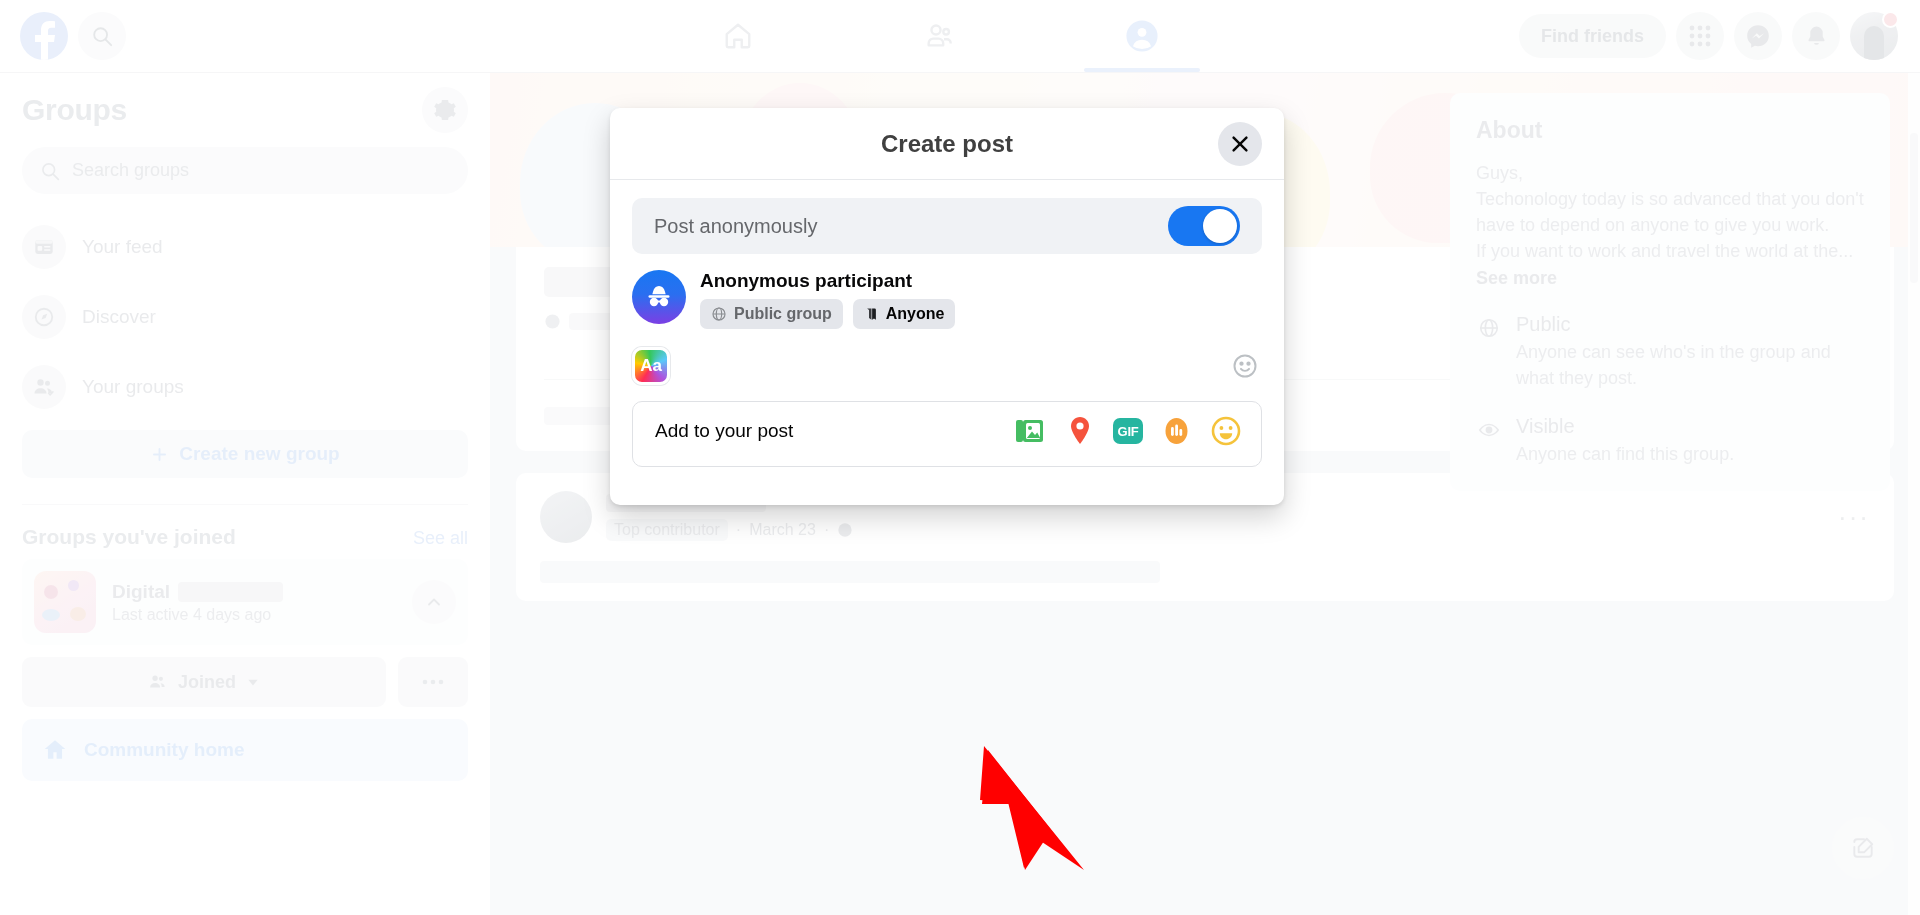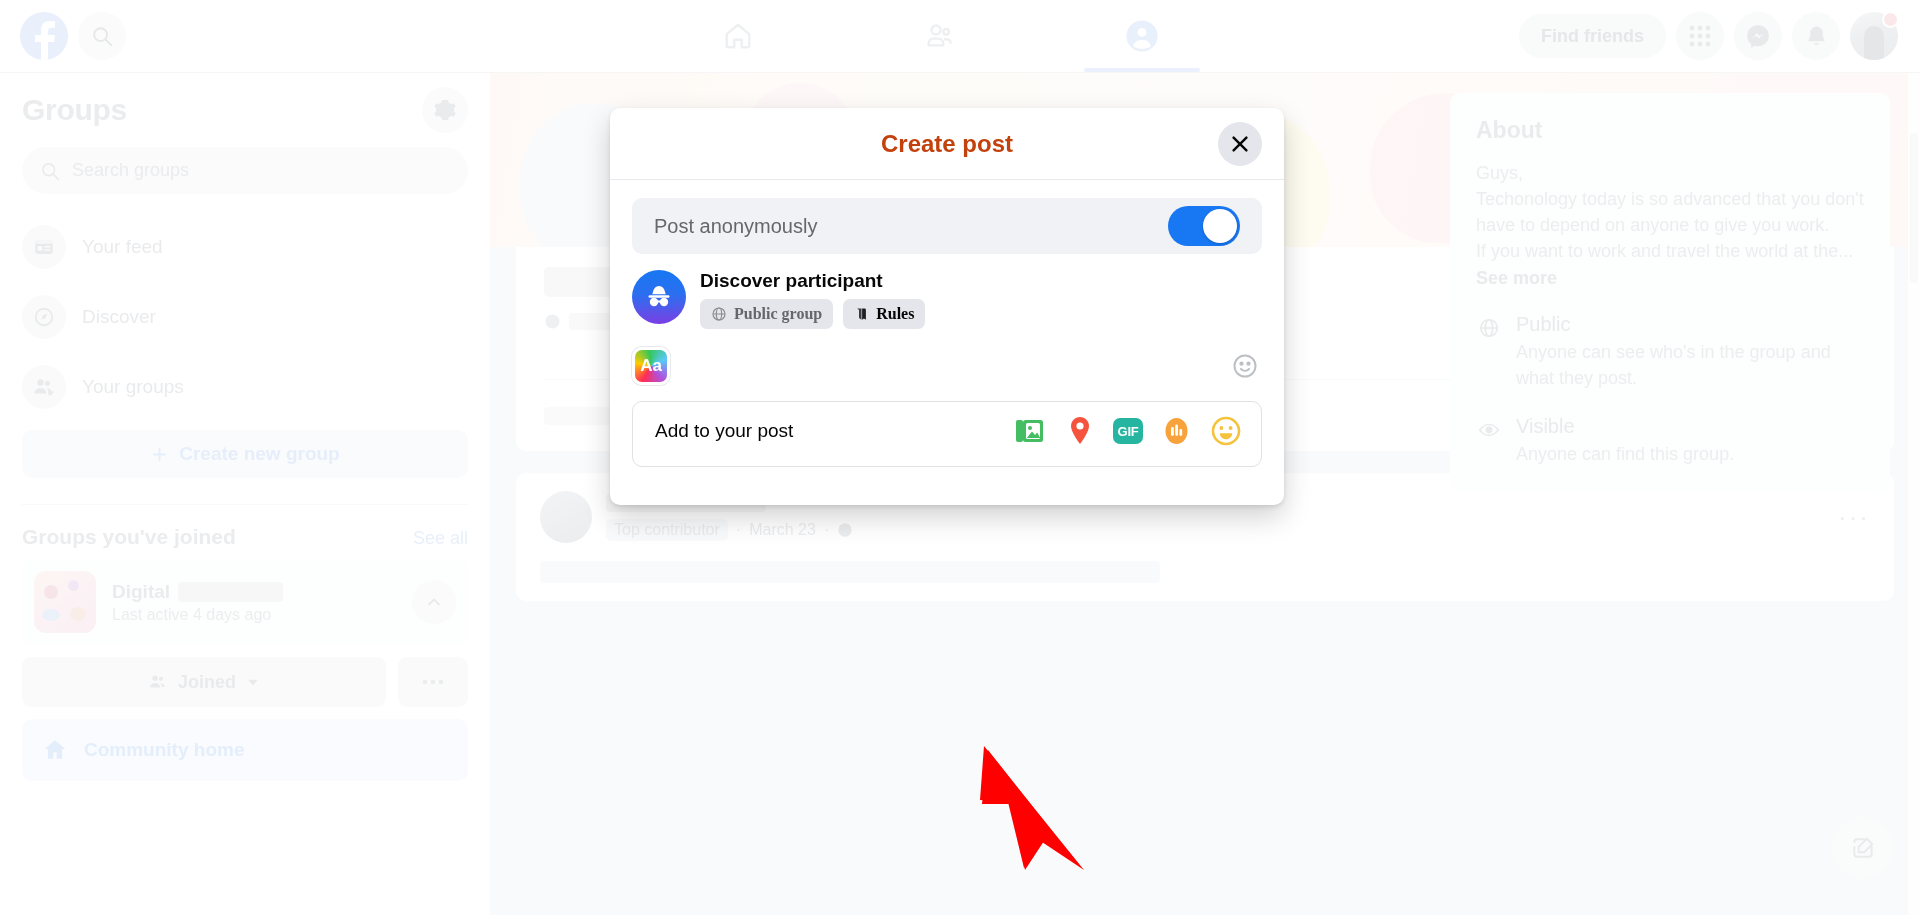--- a/index.html
+++ b/index.html
@@ -196,21 +196,21 @@
   .modal {
     position: absolute; left: 610px; top: 108px; width: 674px;
     background: #fff; border-radius: 10px;
     box-shadow: 0 12px 28px rgba(0,0,0,.18), 0 2px 4px rgba(0,0,0,.10);
     overflow: hidden;
   }
   .modal-head {
     height: 72px; display:flex; align-items:center; justify-content:center;
     position: relative; border-bottom: 1px solid #e7e9ec;
   }
-  .modal-title { font-size: 24px; font-weight: 700; color:#c2410c; }
+  .modal-title { font-size: 24px; font-weight: 700; color:#404040; }
   .modal-close {
     position:absolute; right: 22px; top: 50%; transform: translateY(-50%);
     width: 44px; height: 44px; border-radius:50%; background:#e4e6eb;
     display:flex; align-items:center; justify-content:center;
   }
   .modal-body { padding: 18px 22px 20px 22px; }
   .anon-toggle-row {
     height: 56px; background:#f0f2f5; border-radius: 10px;
     display:flex; align-items:center; justify-content:space-between;
     padding: 9px 22px; margin-bottom: 16px;
@@ -224,21 +224,21 @@
   .author-row { display:flex; align-items:flex-start; gap: 14px; margin-bottom: 18px; }
   .anon-avatar {
     width: 54px; height: 54px; border-radius:50%; flex:none;
     background: linear-gradient(180deg,#1877f2 0%,#2a6ff0 45%,#7b3fe4 100%);
     display:flex; align-items:center; justify-content:center;
   }
   .author-name { font-size: 19px; font-weight: 600; color:#080809; }
   .chip-row { display:flex; gap: 10px; margin-top: 7px; }
   .chip {
     height: 30px; border-radius: 7px; background:#e4e6eb; padding: 0 11px;
-    display:flex; align-items:center; gap:7px; font-size:16px; font-weight:600; color:#050505;font-family:Liberation Serif, serif;
+    display:flex; align-items:center; gap:7px; font-size:16px; font-weight:600; color:#050505;
   }
   .chip.muted { color:#65676b; }
   .composer { position:relative; min-height: 180px; padding-right: 60px; }
   .composer-text { font-size: 29px; color:#1c1e21; line-height: 1.25; }
   .caret { display:inline-block; width:2px; height:30px; background:#1c1e21; vertical-align:-6px; }
   .grammarly {
     position:absolute; right: 0; top: 4px; width: 38px; height: 38px; border-radius:50%;
     background:#15806b; display:flex; align-items:center; justify-content:center;
     border: 2px solid #e9ebee; color:#fff; font-size: 24px; font-weight: 700;
   }
@@ -625,36 +625,36 @@
         <div class="anon-avatar">
           <svg width="32" height="32" viewBox="0 0 32 32" fill="#fff">
             <path d="M16 5c-3.2 0-5 2.1-6 5.8-.3 1.1-.5 1.9-.7 2.4h13.4c-.2-.5-.4-1.3-.7-2.4C21 7.1 19.2 5 16 5z"></path>
             <rect x="5.5" y="14.2" width="21" height="2.6" rx="1.3"></rect>
             <circle cx="11" cy="21" r="4.2"></circle>
               <circle cx="21" cy="21" r="4.2"></circle>
             <rect x="13.5" y="19.5" width="5" height="2" rx="1"></rect>
           </svg>
         </div>
         <div>
-          <div class="author-name">Discover participant</div>
+          <div class="author-name">Anonymous participant</div>
           <div class="chip-row">
             <div class="chip muted">
               <svg width="16" height="16" viewBox="0 0 24 24" fill="none" stroke="#8a8d91" stroke-width="1.8">
                   <circle cx="12" cy="12" r="9"></circle>
                   <ellipse cx="12" cy="12" rx="4" ry="9"></ellipse>
                   <line x1="3" y1="12" x2="21" y2="12"></line>
                 </svg>
               <span>Public group</span>
             </div>
             <div class="chip">
               <svg width="15" height="16" viewBox="0 0 24 24">
                   <path d="M5 3h12a2 2 0 0 1 2 2v16l-3-2-3 2V3z" fill="#1c1e21"></path>
                   <path d="M5 3h7v18l-4-2.6V5.4z" fill="#3a3c40"></path>
                 </svg>
-              <span>Rules</span>
+              <span>Anyone</span>
             </div>
           </div>
         </div>
       </div>
 
 
       <div class="aa-row">
         <div class="aa-btn">Aa</div>
         <div class="emoji-btn">
           <svg width="28" height="28" viewBox="0 0 24 24" fill="none" stroke="#bcc0c4" stroke-width="1.7">

